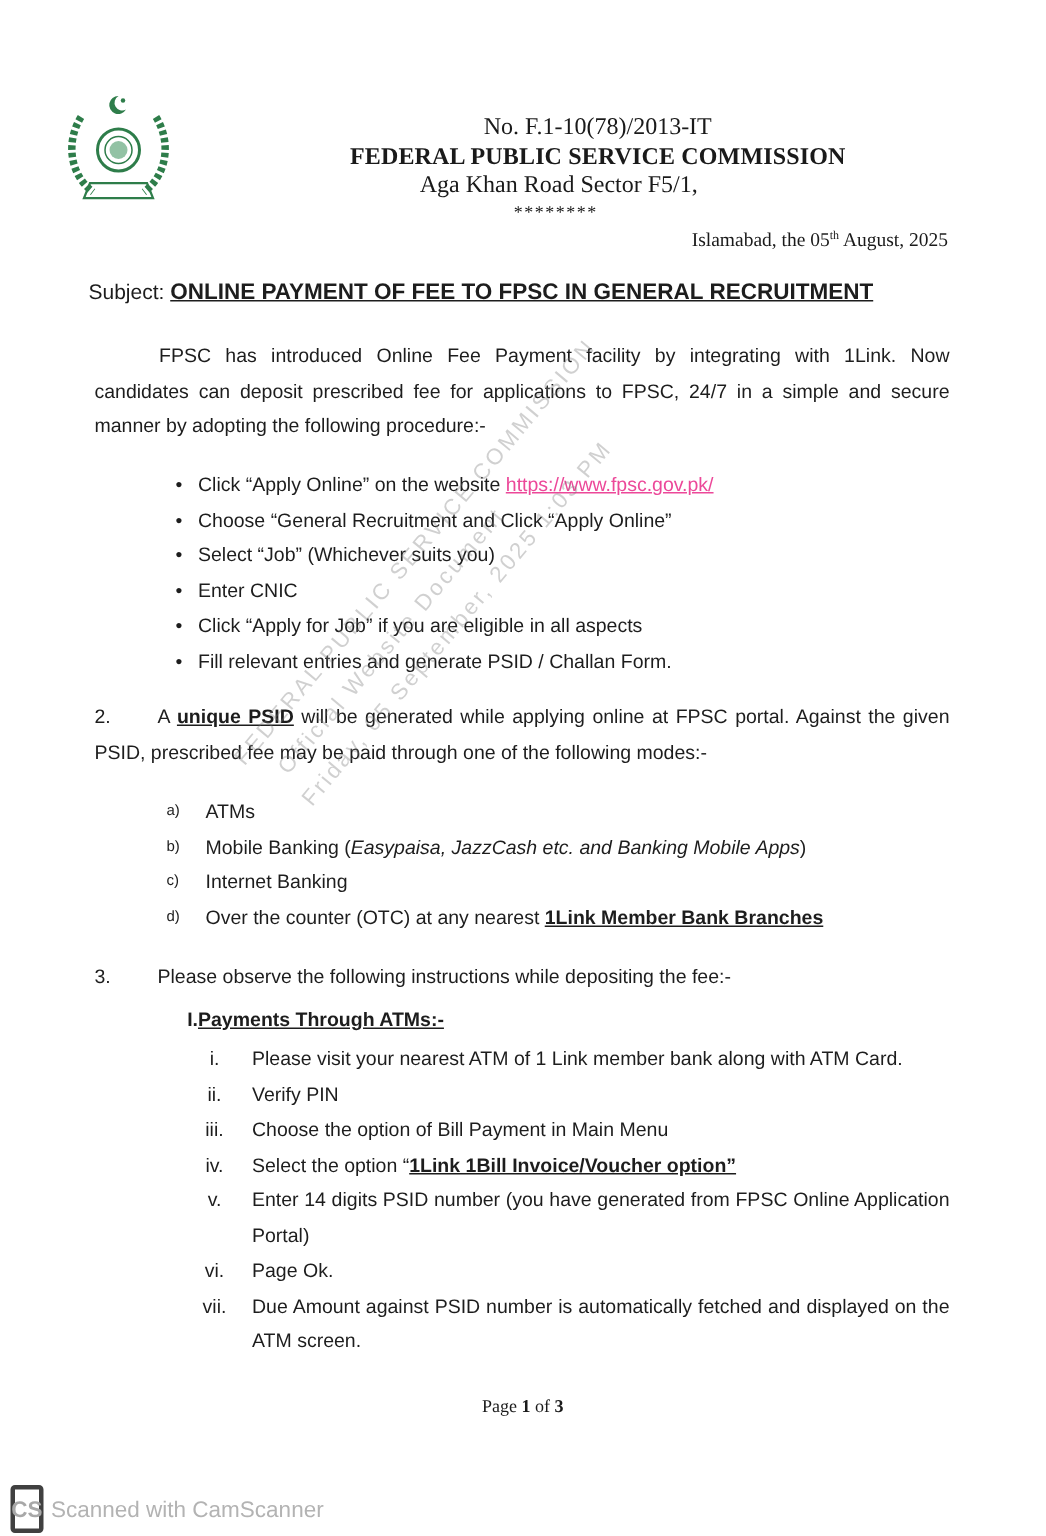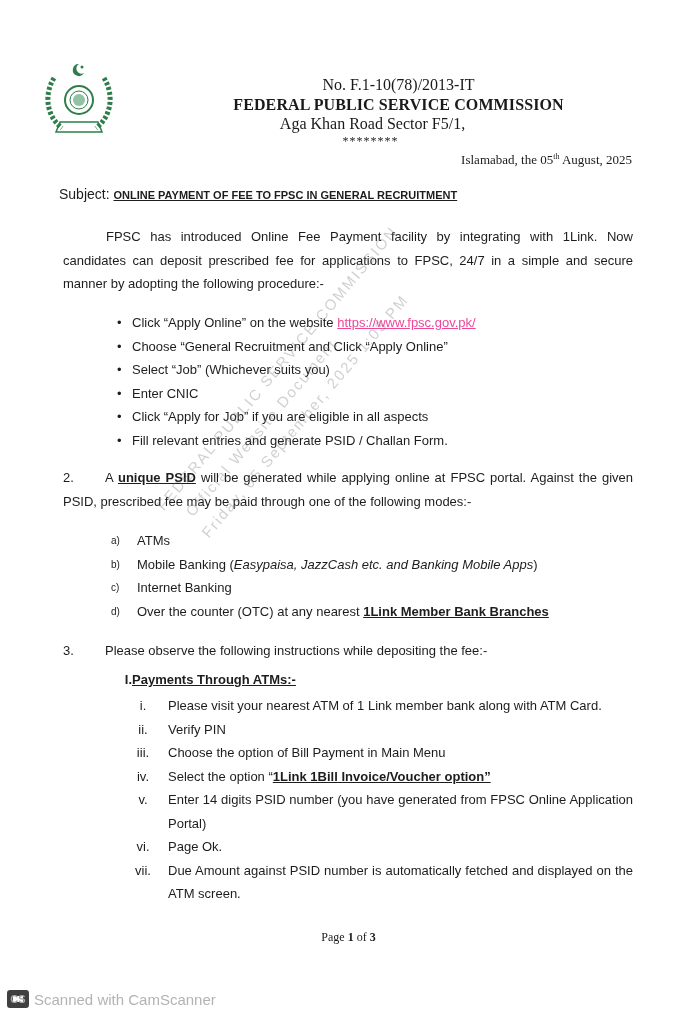--- a/index.html
+++ b/index.html
@@ -12,21 +12,21 @@
   .ref-no { top: 76px; font-size: 16px; left: 50px; }
   .org-name { top: 96px; font-size: 16px; font-weight: bold; left: 50px; letter-spacing: 0.1px; }
   .address { top: 115px; font-size: 16px; left: 24px; }
   .stars { top: 134px; font-size: 12px; left: 22px; letter-spacing: 1px; }
   .date { right: 65px; top: 152px; font-size: 13px; font-family: "Liberation Serif", serif; }
   .date sup { font-size: 8px; text-align: right; }
 
   
   .body-text { font-family: "Liberation Sans", sans-serif; font-size: 13px; color: #1d1d1d; }
   .subject { left: 59px; top: 186px; font-size: 14px; }
-  .subject .title { font-weight: bold; text-decoration: underline; font-size: 11px; }
+  .subject .title { font-weight: bold; text-decoration: underline; font-size: 15px; }
   .para { left: 63px; width: 570px; text-align: justify; line-height: 23.5px; }
   .p1 { top: 225px; text-indent: 43px; }
   .bullets { left: 117px; top: 311px; line-height: 23.5px; }
   .bullet { position: relative; padding-left: 15px; white-space: nowrap; }
   .bullet::before { content: "•"; position: absolute; left: 0; top: 0; }
   .link { color: #ec4899; text-decoration: underline; }
 
   .p2 { top: 466px; }
   .num { display: inline-block; width: 42px; }
   .bu { font-weight: bold; text-decoration: underline; }
@@ -45,21 +45,21 @@
   .step .lbl { position: absolute; left: 0; width: 26px; text-align: center; }
 
   .page-no { left: 0; width: 697px; text-align: center; top: 930px; font-size: 12px; font-family: "Liberation Serif", serif; }
 
   
   .watermark { left: 150px; top: 500px; transform: rotate(-50deg); transform-origin: left top; color: rgba(120,120,120,0.35);
     font-family: "Liberation Sans", sans-serif; font-size: 15px; white-space: nowrap; line-height: 26px; letter-spacing: 2px; }
 
   
   .cs { left: 7px; top: 990px; display: flex; align-items: center; gap: 5px; color: #b3b3b3; font-family: "Liberation Sans", sans-serif; font-size: 15px; }
-  .cs-badge { width: 22px; height: 18px; border: 6px solid #404040; border-radius: 3px; font-size: 11px; font-weight: bold; display: flex; align-items: center; justify-content: center; color: #a8a8a8; box-sizing: border-box; }
+  .cs-badge { width: 22px; height: 32px; border: 3px solid #404040; border-radius: 3px; font-size: 15px; font-weight: bold; display: flex; align-items: center; justify-content: center; color: #a8a8a8; box-sizing: border-box; }
 </style>
 </head>
 <body>
 
 <div class="abs logo">
   <svg width="78" height="82" viewBox="0 0 78 82">
     <g fill="none" stroke="#2e7d4a" stroke-width="2">
       <circle cx="39" cy="42" r="14"></circle>
       <circle cx="39" cy="42" r="9" stroke-width="1"></circle>
       <path d="M14 20 C 4 36, 6 58, 22 70" stroke-width="5" stroke-dasharray="3 2"></path>

